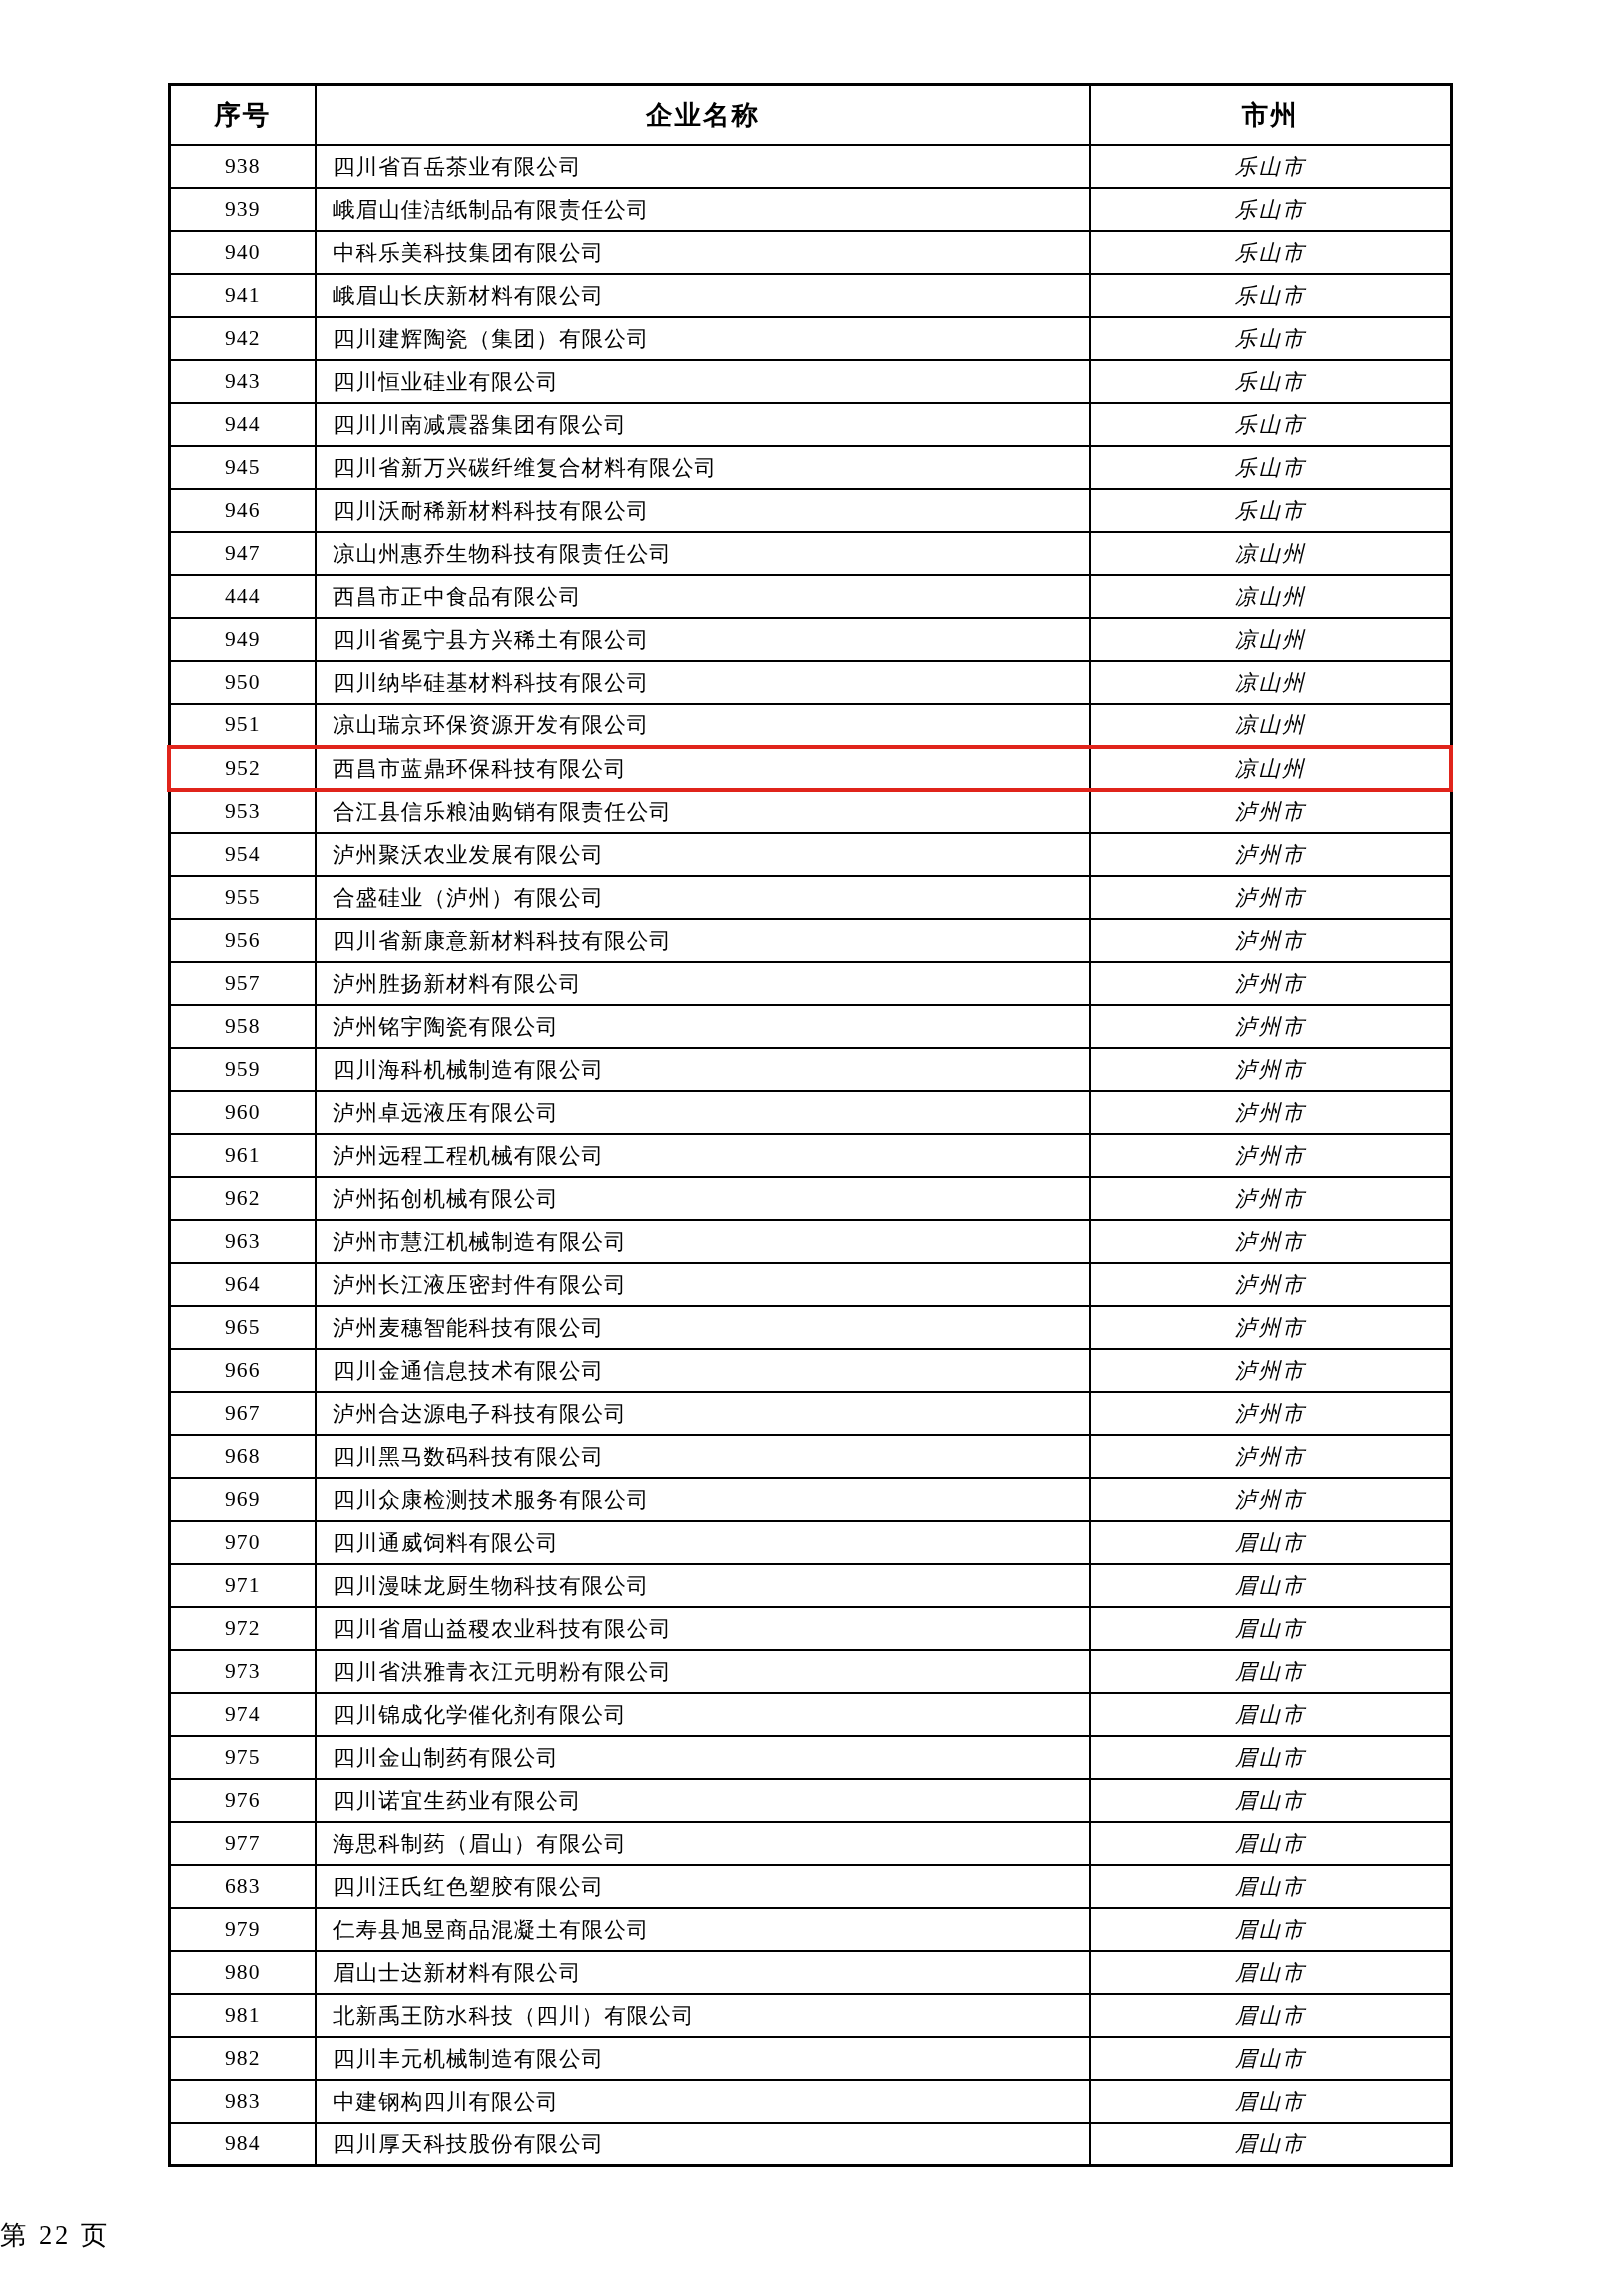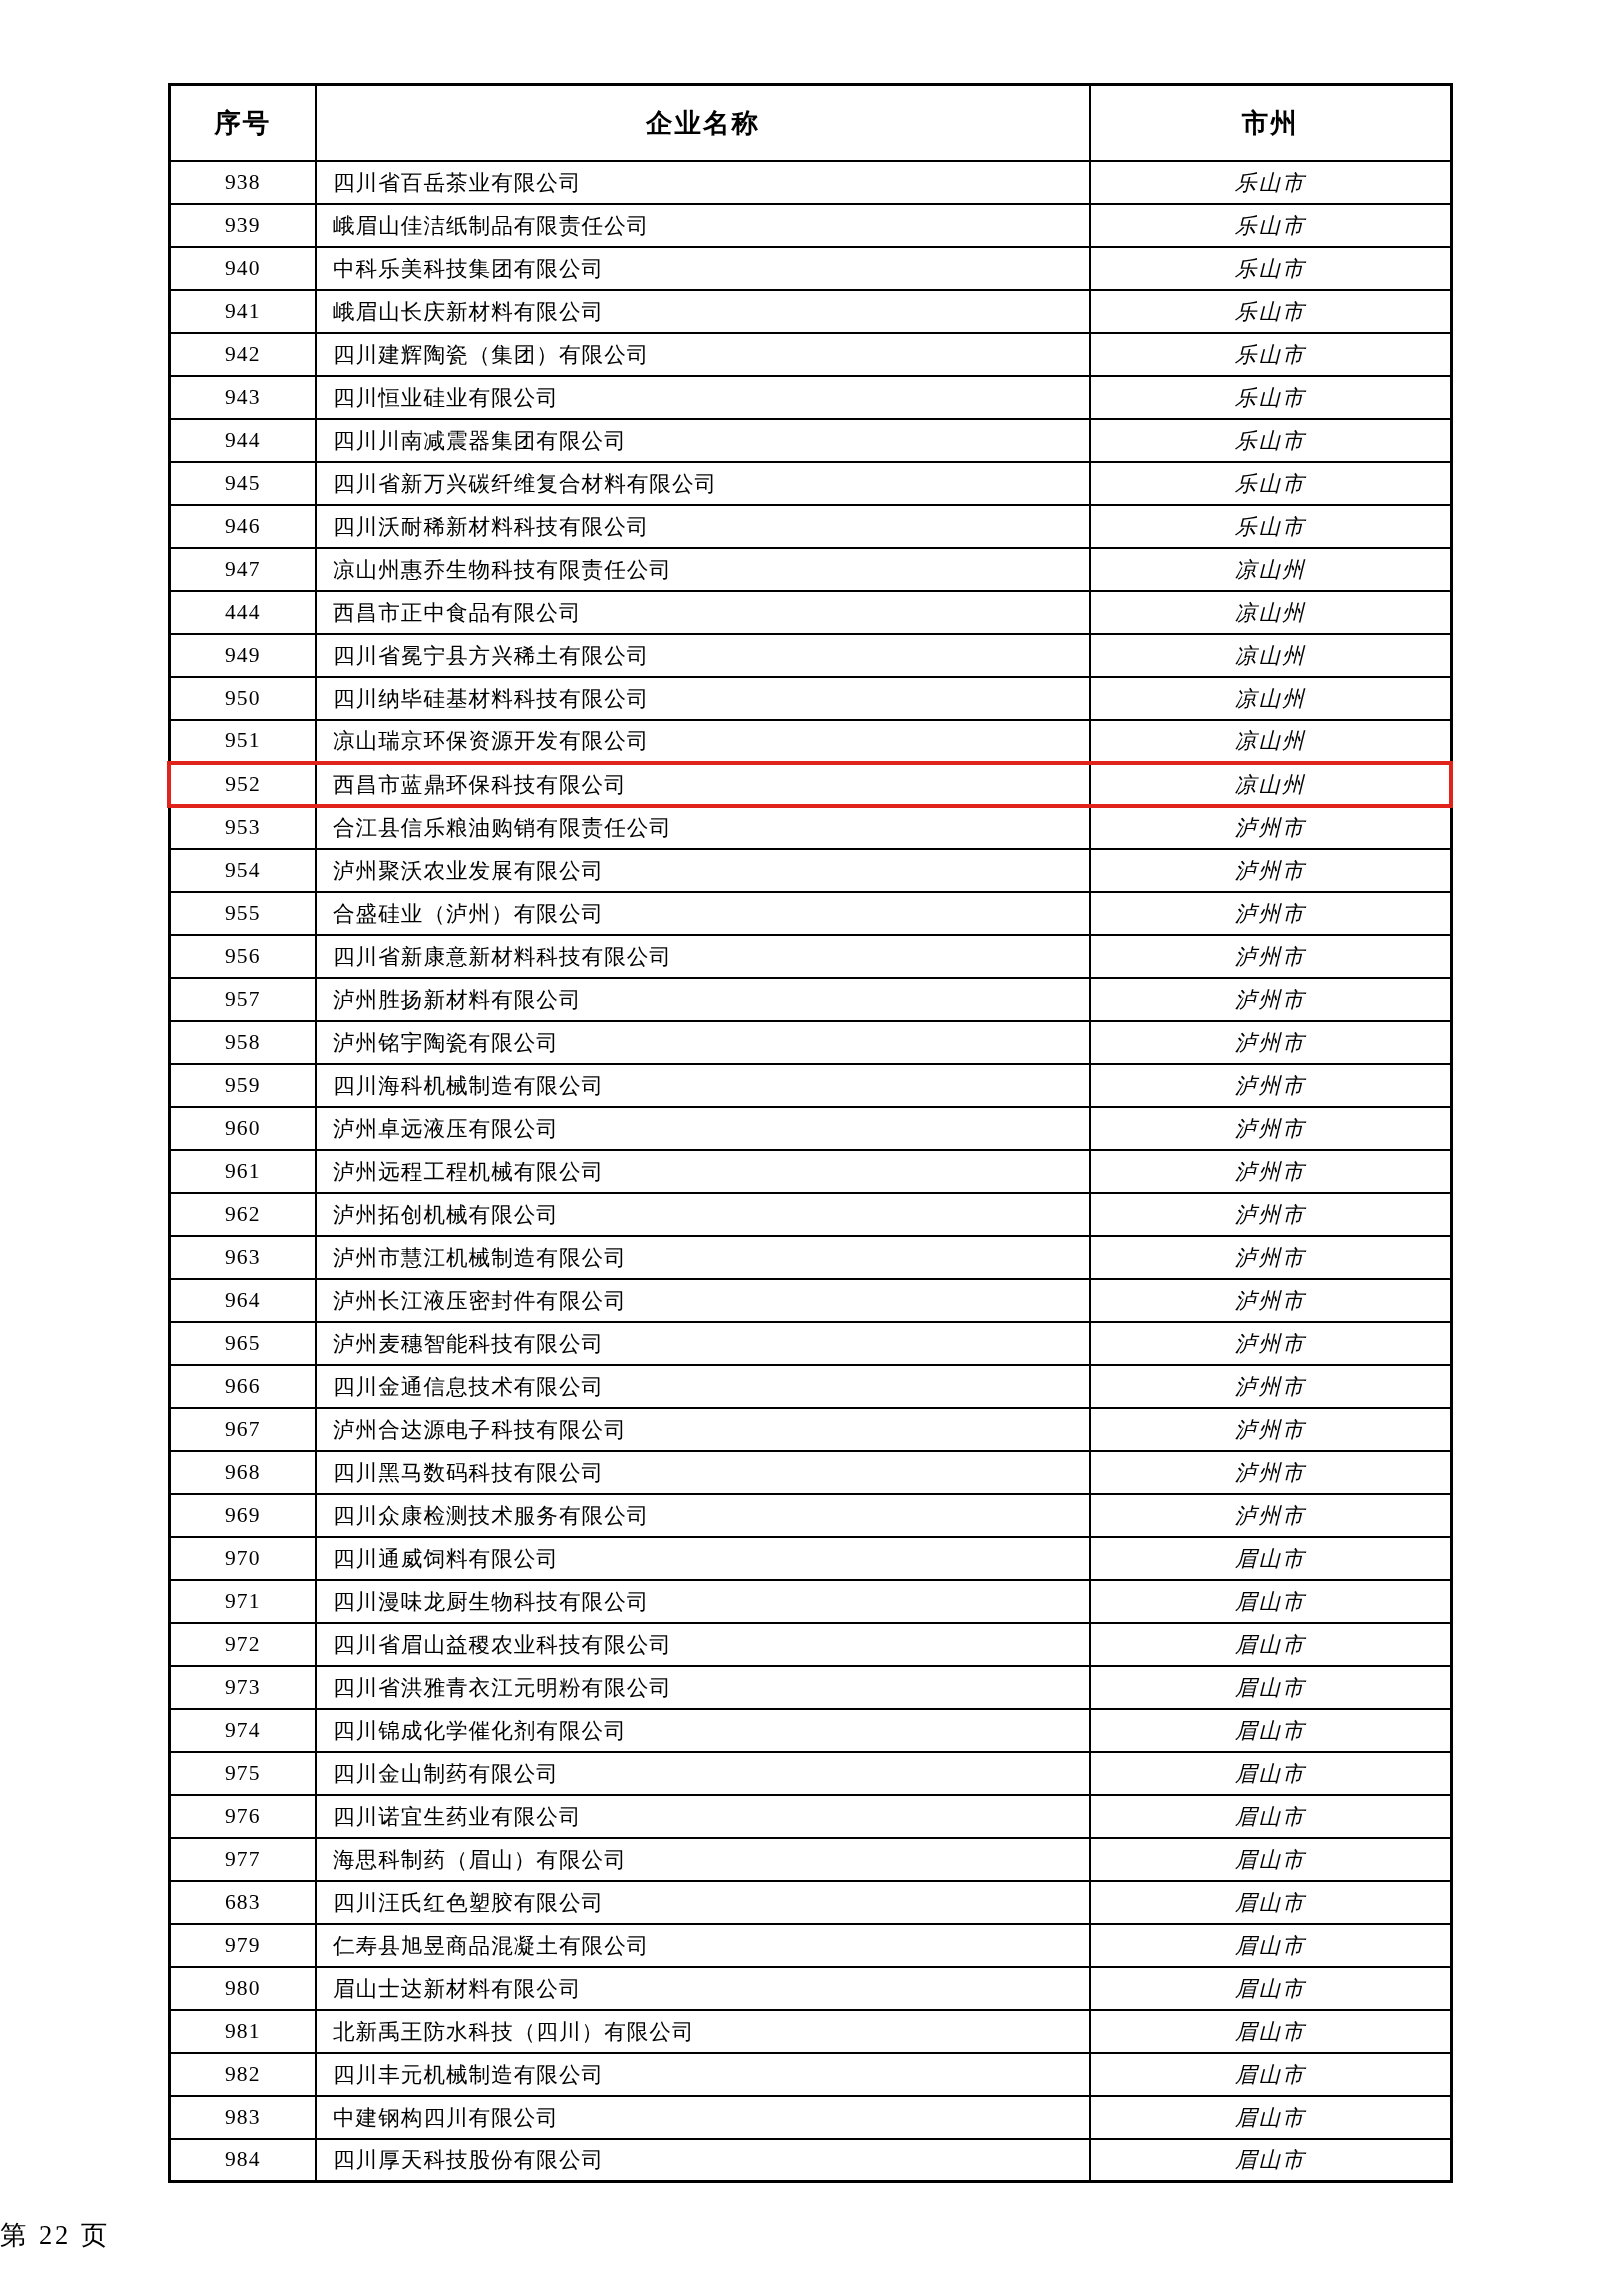--- a/index.html
+++ b/index.html
@@ -30,21 +30,21 @@
   col.c-no   { width: 147px; }
   col.c-name { width: 774px; }
   col.c-city { width: 361px; }
 
   th, td {
     border: 2.9px solid var(--table-border);
     vertical-align: middle;
     overflow: hidden;
     white-space: nowrap;
   }
-  thead tr { height: 76px; margin-left: 12px; }
+  thead tr { height: 60px; margin-left: 12px; }
   tbody tr { height: 43px; }
 
   th {
     font-size: 26.5px;
     font-weight: bold;
     text-align: center;
     letter-spacing: 2px;
   }
   td {
     font-size: 21.6px;

